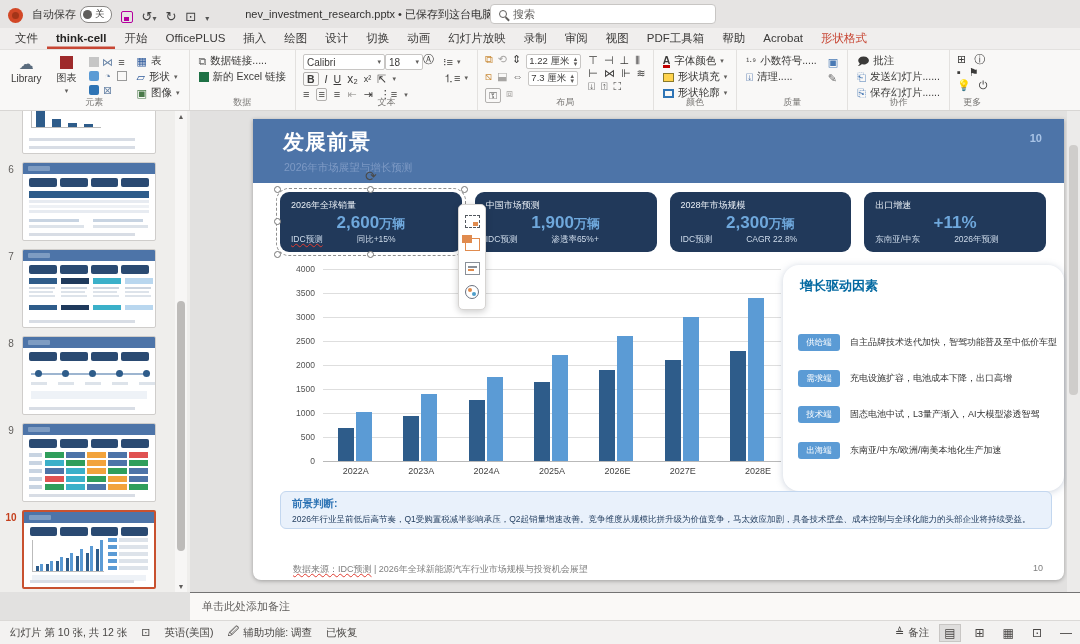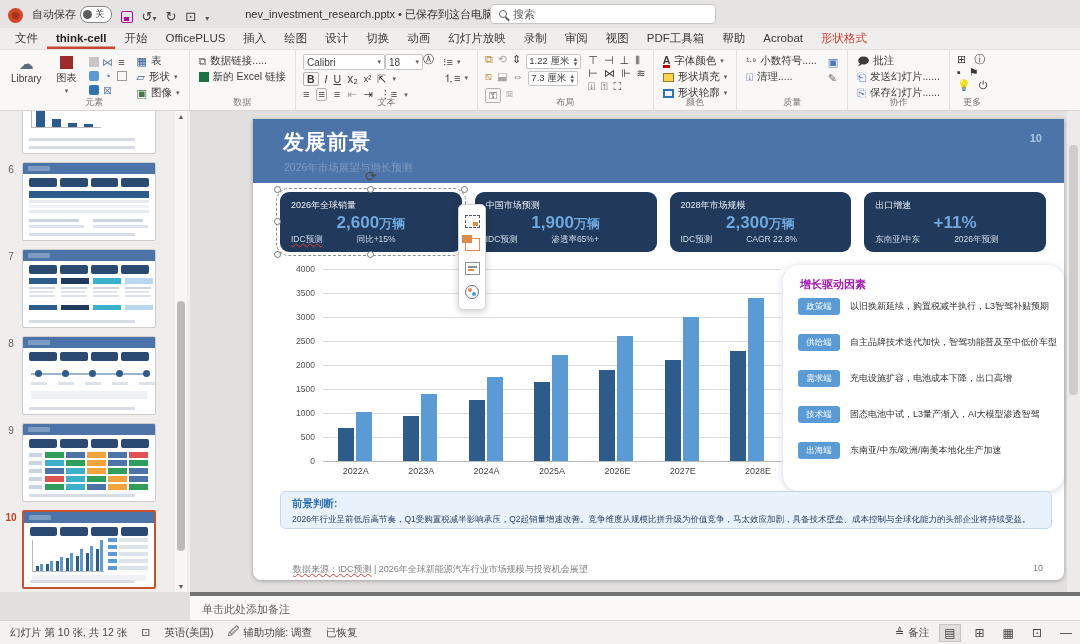--- a/index.html
+++ b/index.html
@@ -104,35 +104,35 @@
   .ft-pal::after { content:""; position:absolute; right:2px; bottom:2px; width:4px; height:4px; border-radius:50%; background:#4d9dc9; }
 
   .chart { position:absolute; left:30px; top:146px; width:508px; height:214px; }
   .gridline { position:absolute; height:1px; background:#dedede; }
   .axisline { position:absolute; height:1px; background:#b9b9b9; }
   .ylab { position:absolute; width:32px; text-align:right; font-size:8.5px; color:#525252; }
   .xlab { position:absolute; width:60px; text-align:center; font-size:9px; color:#3f3f3f; }
   .bar { position:absolute; }
 
   .drivers { position:absolute; left:530px; top:146px; width:281px; height:226px; background:#fff; border-radius:16px; box-shadow:0 1px 7px rgba(110,130,160,.35); }
-  .drivers-title { position:absolute; left:17px; top:12px; font-size:11px; font-weight:bold; color:#a21caf; }
+  .drivers-title { position:absolute; left:17px; top:12px; font-size:13px; font-weight:bold; color:#0369a1; }
   .driver-row { position:absolute; left:15px; right:10px; display:flex; align-items:center; gap:10px; }
   .driver-tag { flex:none; width:42px; height:17px; background:#5b9bd5; color:#fff; border-radius:3px; font-size:8.5px; text-align:center; line-height:17px; }
   .driver-text { font-size:9px; color:#333; white-space:nowrap; }
 
   .callout { position:absolute; left:27px; top:372px; width:772px; height:38px; background:#e9f1fb; border:1px solid #c3d7ef; border-radius:6px; padding:5px 11px; }
   .callout-title { font-size:10.5px; font-weight:bold; color:#2e74b5; }
   .callout-text { font-size:8.5px; color:#243f60; margin-top:3px; white-space:nowrap; overflow:hidden; }
 
   .slide-footer { position:absolute; left:40px; top:444px; font-size:9px; color:#7f7f7f; white-space:nowrap; }
   .slide-footer .src { text-decoration:underline; text-decoration-style:wavy; text-decoration-color:#e03c31; text-decoration-thickness:1px; }
   .slide-footer-page { position:absolute; right:21px; top:444px; font-size:9px; color:#7f7f7f; }
 
   
-  .notesbar { position:absolute; left:190px; right:0; top:592px; height:28px; background:#faf9f7; border-top:4px solid #737373; }
+  .notesbar { position:absolute; left:190px; right:0; top:592px; height:28px; background:#faf9f7; border-top:1px solid #737373; }
   .notes-text { position:absolute; left:12px; top:6px; font-size:11px; color:#605e5c; }
   .statusbar { position:absolute; left:0; right:0; bottom:0; height:24px; background:#f3f2f1; border-top:1px solid #dbd9d7; display:flex; align-items:center; font-size:10.5px; color:#484644; }
   .sb-item { margin-left:14px; white-space:nowrap; display:flex; align-items:center; gap:4px; }
   .sb-right { margin-left:auto; display:flex; align-items:center; gap:10px; padding-right:4px; }
   .sb-view { font-size:12px; color:#484644; padding:1px 4px; }
   .sb-view.active { background:#dfdedd; border:1px solid #c8c6c4; }
   .sb-ico { font-size:11px; }
 </style>
 </head>
 <body>
@@ -713,24 +713,20 @@
           <div class="bar" style="left: 381.857px; width: 16px; top: 95.2px; height: 100.8px; background: rgb(46, 92, 138);"></div>
           <div class="bar" style="left: 399.857px; width: 16px; top: 52px; height: 144px; background: rgb(91, 155, 213);"></div>
           <div class="xlab" style="left: 369.857px; top: 201px;">2027E</div>
           <div class="bar" style="left: 447.286px; width: 16px; top: 85.6px; height: 110.4px; background: rgb(46, 92, 138);"></div>
           <div class="bar" style="left: 465.286px; width: 16px; top: 32.8px; height: 163.2px; background: rgb(91, 155, 213);"></div>
           <div class="xlab" style="left: 445px; top: 201px;">2028E</div>
         </div>
 
       <div class="drivers">
         <div class="drivers-title">增长驱动因素</div>
-      <div class="driver-row" style="top: 33px;">
-            <span class="driver-tag">政策端</span>
-            <span class="driver-text">以旧换新延续，购置税减半执行，L3智驾补贴预期</span>
-          </div>
           <div class="driver-row" style="top: 69px;">
             <span class="driver-tag">供给端</span>
             <span class="driver-text">自主品牌技术迭代加快，智驾功能普及至中低价车型</span>
           </div>
           <div class="driver-row" style="top: 105px;">
             <span class="driver-tag">需求端</span>
             <span class="driver-text">充电设施扩容，电池成本下降，出口高增</span>
           </div>
           <div class="driver-row" style="top: 141px;">
             <span class="driver-tag">技术端</span>

